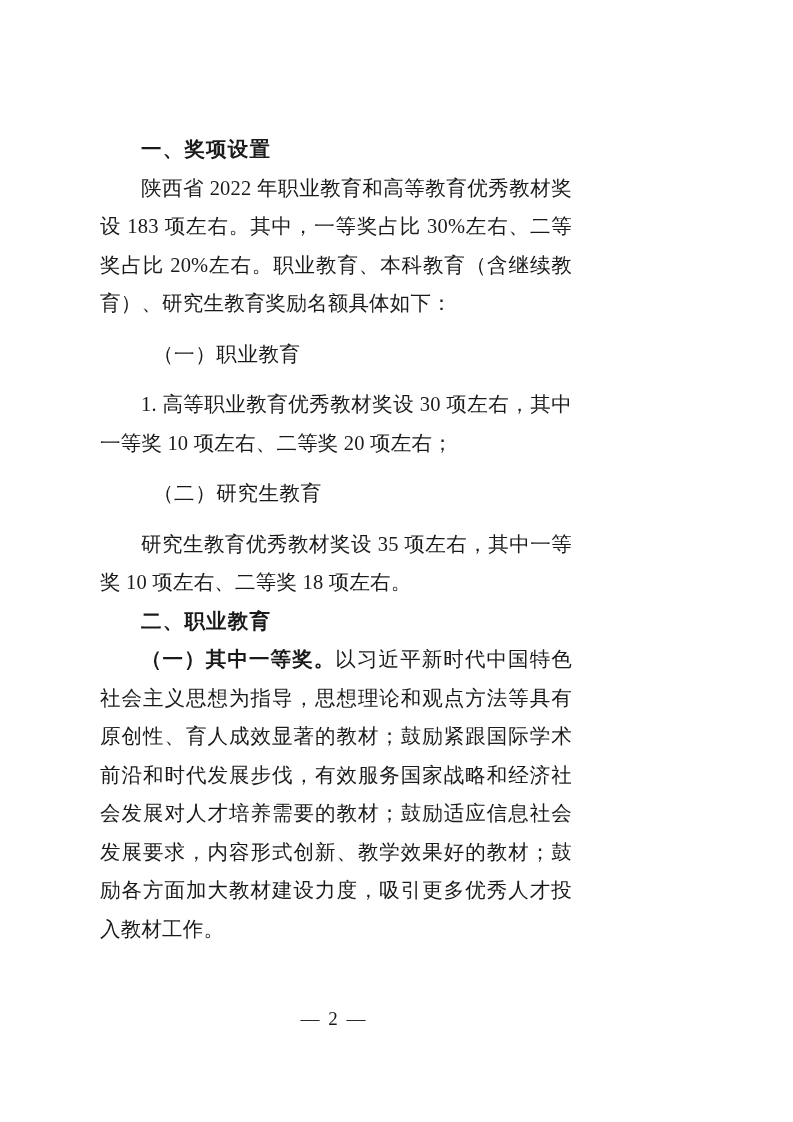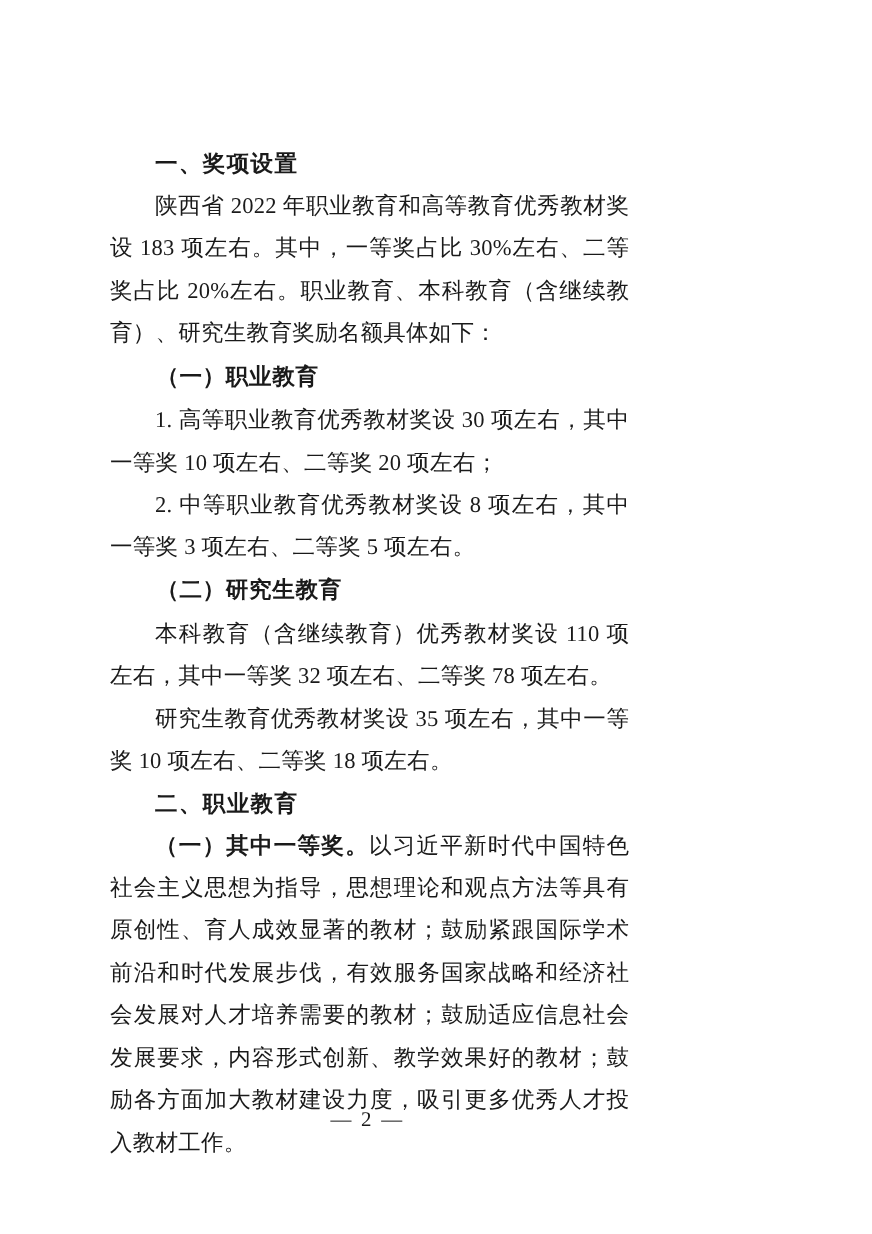--- a/index.html
+++ b/index.html
@@ -32,22 +32,22 @@
     font-weight: bold;
     margin: 0 0 0 0;
     text-indent: 2em;
     letter-spacing: 1.2px;
   }
   .para {
     margin: 0;
     text-indent: 2em;
   }
   .subheading {
-    font-weight: bold;
-    margin: 1px;
+    font-weight: normal;
+    margin: 12px;
     text-indent: 2em;
     letter-spacing: 0.6px;
   }
   .inline-bold {
     font-weight: bold;
   }
   .page-number {
     position: absolute;
     left: 0;
     right: 0;
@@ -65,25 +65,23 @@
   <div class="doc-body">
 
     <p class="heading">一、奖项设置</p>
 
     <p class="para">陕西省 2022 年职业教育和高等教育优秀教材奖设 183 项左右。其中，一等奖占比 30%左右、二等奖占比 20%左右。职业教育、本科教育（含继续教育）、研究生教育奖励名额具体如下：</p>
 
     <p class="subheading">（一）职业教育</p>
 
     <p class="para">1. 高等职业教育优秀教材奖设 30 项左右，其中一等奖 10 项左右、二等奖 20 项左右；</p>
 
-    <p class="para">2. 中等职业教育优秀教材奖设 8 项左右，其中一等奖 3 项左右、二等奖 5 项左右。</p>
 
     <p class="subheading">（二）研究生教育</p>
 
-    <p class="para">本科教育（含继续教育）优秀教材奖设 110 项左右，其中一等奖 32 项左右、二等奖 78 项左右。</p>
 
 
     <p class="para">研究生教育优秀教材奖设 35 项左右，其中一等奖 10 项左右、二等奖 18 项左右。</p>
 
     <p class="heading">二、职业教育</p>
 
     <p class="para"><span class="inline-bold">（一）其中一等奖。</span><span>以习近平新时代中国特色社会主义思想为指导，思想理论和观点方法等具有原创性、育人成效显著的教材；鼓励紧跟国际学术前沿和时代发展步伐，有效服务国家战略和经济社会发展对人才培养需要的教材；鼓励适应信息社会发展要求，内容形式创新、教学效果好的教材；鼓励各方面加大教材建设力度，吸引更多优秀人才投入教材工作。</span></p>
 
   </div>
 

